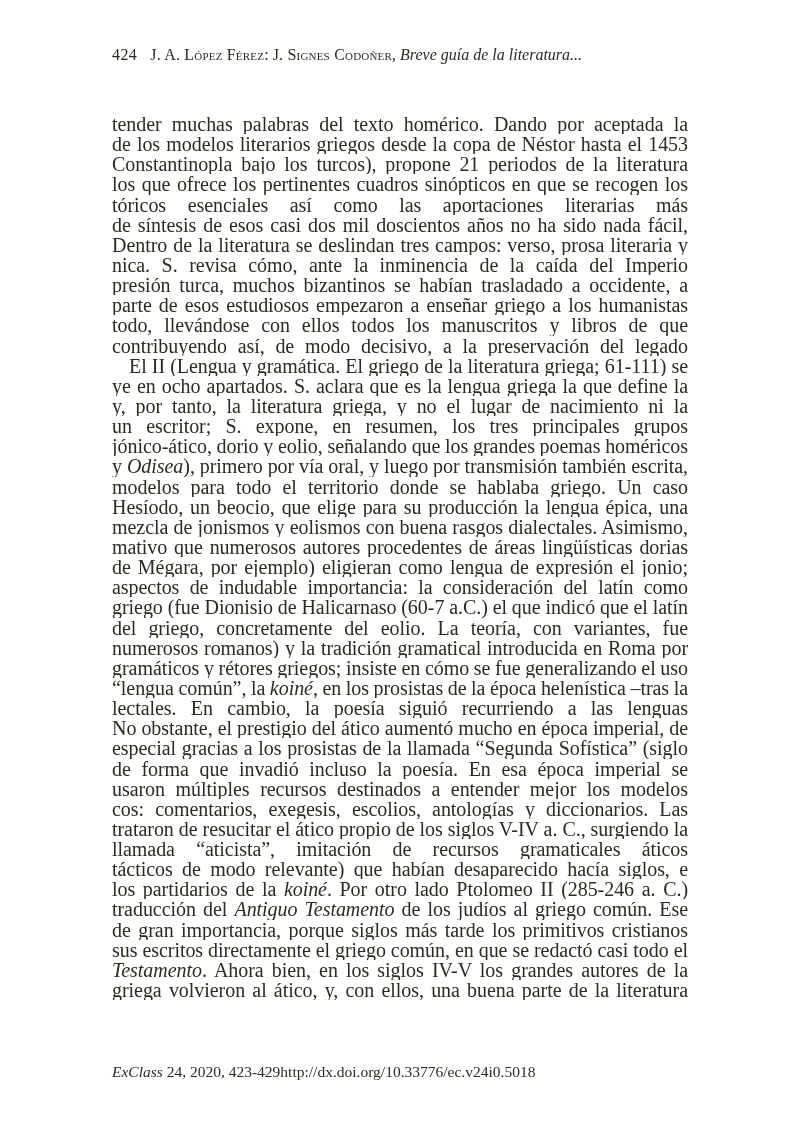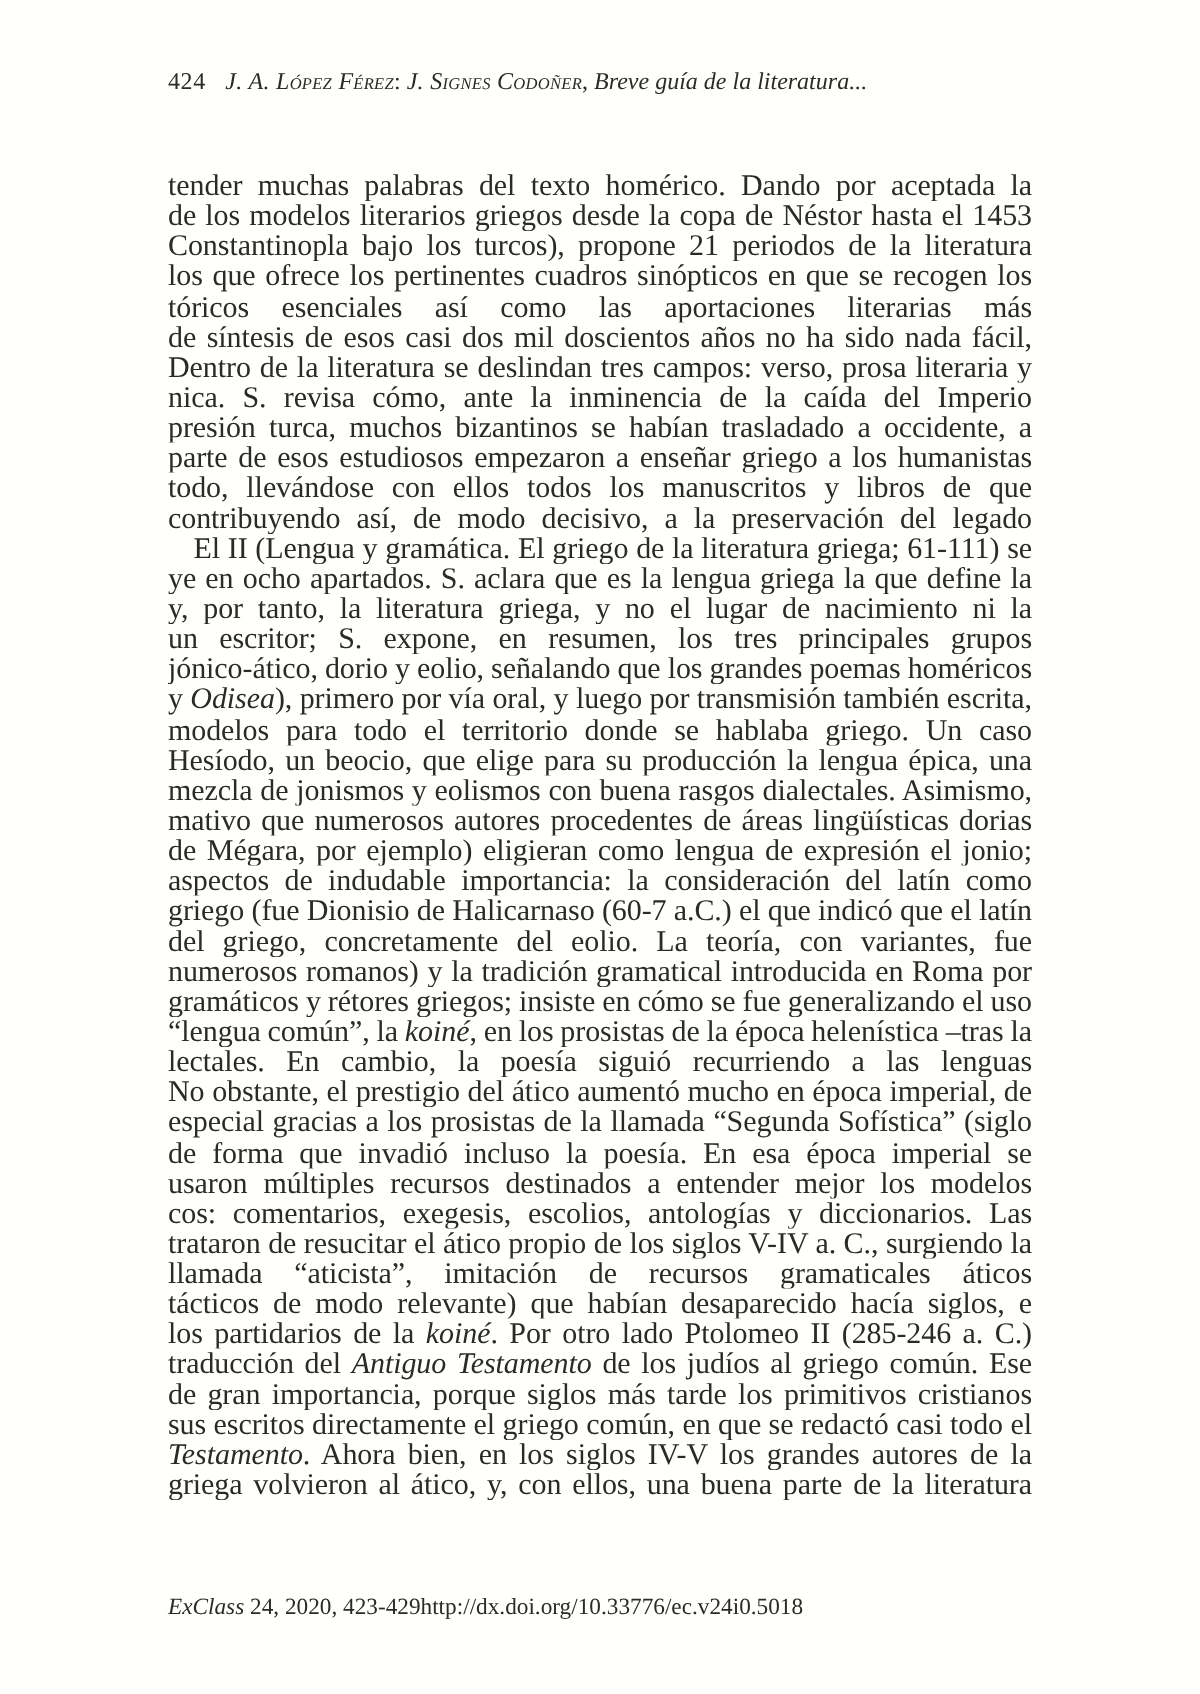--- a/index.html
+++ b/index.html
@@ -16,21 +16,21 @@
     position: absolute;
     left: 112px;
     top: 46px;
     width: 576px;
     font-size: 16px;
     display: flex;
     align-items: baseline;
     white-space: pre;
   }
   .header .pagenum { margin-right: 13px; letter-spacing: 0.4px; }
-  .sc { font-variant: small-caps; letter-spacing: 0.2px; font-style: italic; }
+  .sc { font-variant: small-caps; letter-spacing: 0.2px; }
   .i { font-style: italic; font-family: Liberation Serif, serif; }
   .body-text {
     position: absolute;
     left: 112px;
     top: 114px;
     width: 576px;
     font-size: 20px;
   }
   .para { margin: 0; }
   .line {

